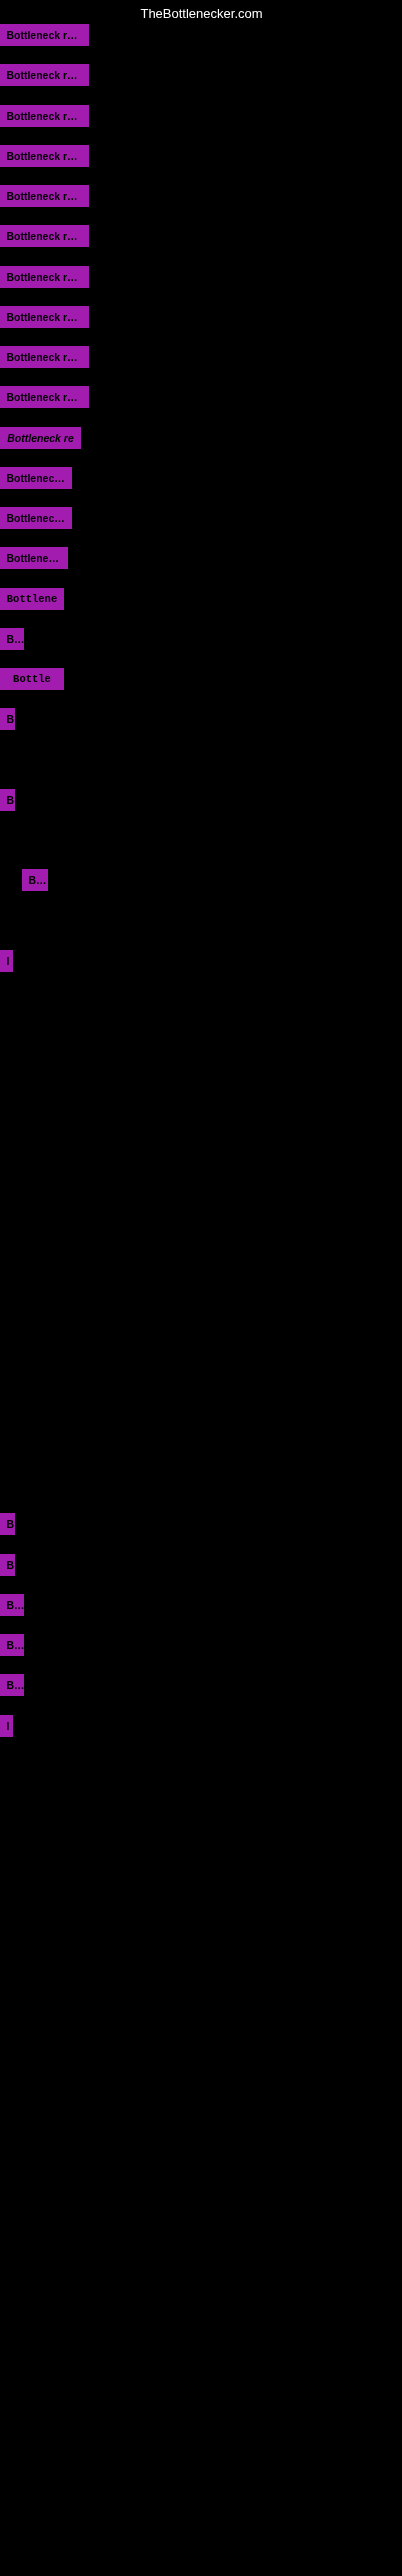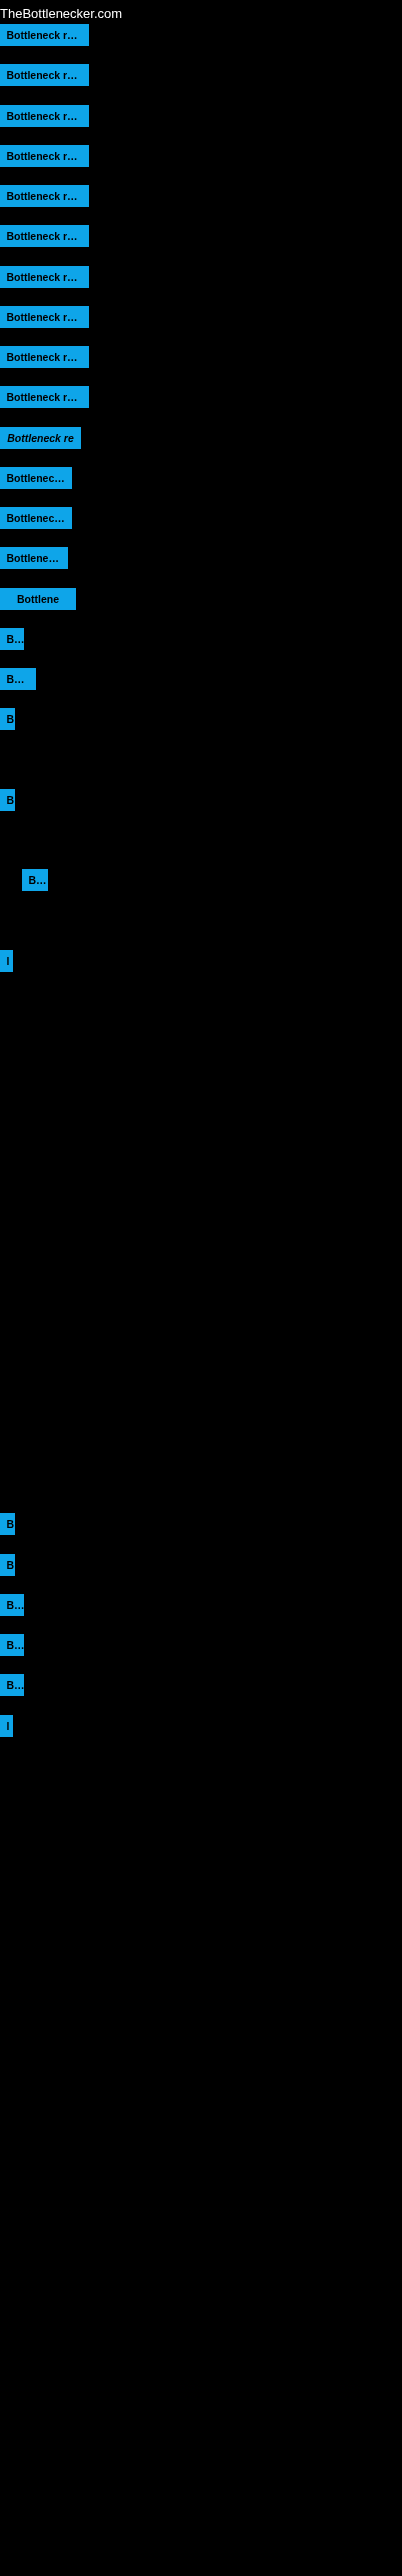--- a/index.html
+++ b/index.html
@@ -10,26 +10,26 @@
     body {
       background-color: #000000;
       width: 403px;
       min-height: 2576px;
       font-family: Arial, sans-serif;
       position: relative;
     }
     .site-title {
       color: #ffffff;
       font-size: 13px;
-      text-align: left;
+      text-align: center;
       padding: 6.4px 0;
       width: 100%;
     }
     .bottleneck-btn {
-      background-color: #0ea5e9;
+      background-color: #a21caf;
       color: #000000;
       font-size: 10.5px;
       font-weight: bold;
       padding: 4.8px 6.4px;
       border: none;
       cursor: pointer;
       position: absolute;
       left: 0;
       white-space: nowrap;
       overflow: hidden;
@@ -48,23 +48,23 @@
 <button class="bottleneck-btn" style="top: 185px; width: 89px;">Bottleneck resu</button>
 <button class="bottleneck-btn" style="top: 225px; width: 89px;">Bottleneck resu</button>
 <button class="bottleneck-btn" style="top: 266px; width: 89px;">Bottleneck resu</button>
 <button class="bottleneck-btn" style="top: 306px; width: 89px;">Bottleneck resu</button>
 <button class="bottleneck-btn" style="top: 346px; width: 89px;">Bottleneck resu</button>
 <button class="bottleneck-btn" style="top: 386px; width: 89px;">Bottleneck resu</button>
 <button class="bottleneck-btn" style="top: 427px; width: 81px; font-style: italic;">Bottleneck re</button>
 <button class="bottleneck-btn" style="top: 467px; width: 72px;">Bottleneck r</button>
 <button class="bottleneck-btn" style="top: 507px; width: 72px;">Bottleneck r</button>
 <button class="bottleneck-btn" style="top: 547px; width: 68px;">Bottleneck r</button>
-<button class="bottleneck-btn" style="top: 588px; width: 76px;">Bottlene</button>
+<button class="bottleneck-btn" style="top: 588px; width: 64px; font-family: Liberation Mono, monospace;">Bottlene</button>
 <button class="bottleneck-btn" style="top: 628px; width: 24px;">Bo</button>
-<button class="bottleneck-btn" style="top: 668px; width: 36px;">Bottle</button>
+<button class="bottleneck-btn" style="top: 668px; width: 64px; font-family: Liberation Mono, monospace;">Bottle</button>
 <button class="bottleneck-btn" style="top: 708px; width: 14.5px;">B</button>
 <button class="bottleneck-btn" style="top: 789px; width: 14.5px;">B</button>
 <button class="bottleneck-btn" style="top: 869px; width: 26px; margin-left: 22px;">Bot</button>
 <button class="bottleneck-btn" style="top: 950px; width: 8px;">l</button>
 <button class="bottleneck-btn" style="top: 1513px; width: 14.5px;">B</button>
 <button class="bottleneck-btn" style="top: 1554px; width: 14.5px;">B</button>
 <button class="bottleneck-btn" style="top: 1594px; width: 24px;">Bo</button>
 <button class="bottleneck-btn" style="top: 1634px; width: 24px;">Bo</button>
 <button class="bottleneck-btn" style="top: 1674px; width: 24px;">Bo</button>
 <button class="bottleneck-btn" style="top: 1715px; width: 8px;">l</button>

